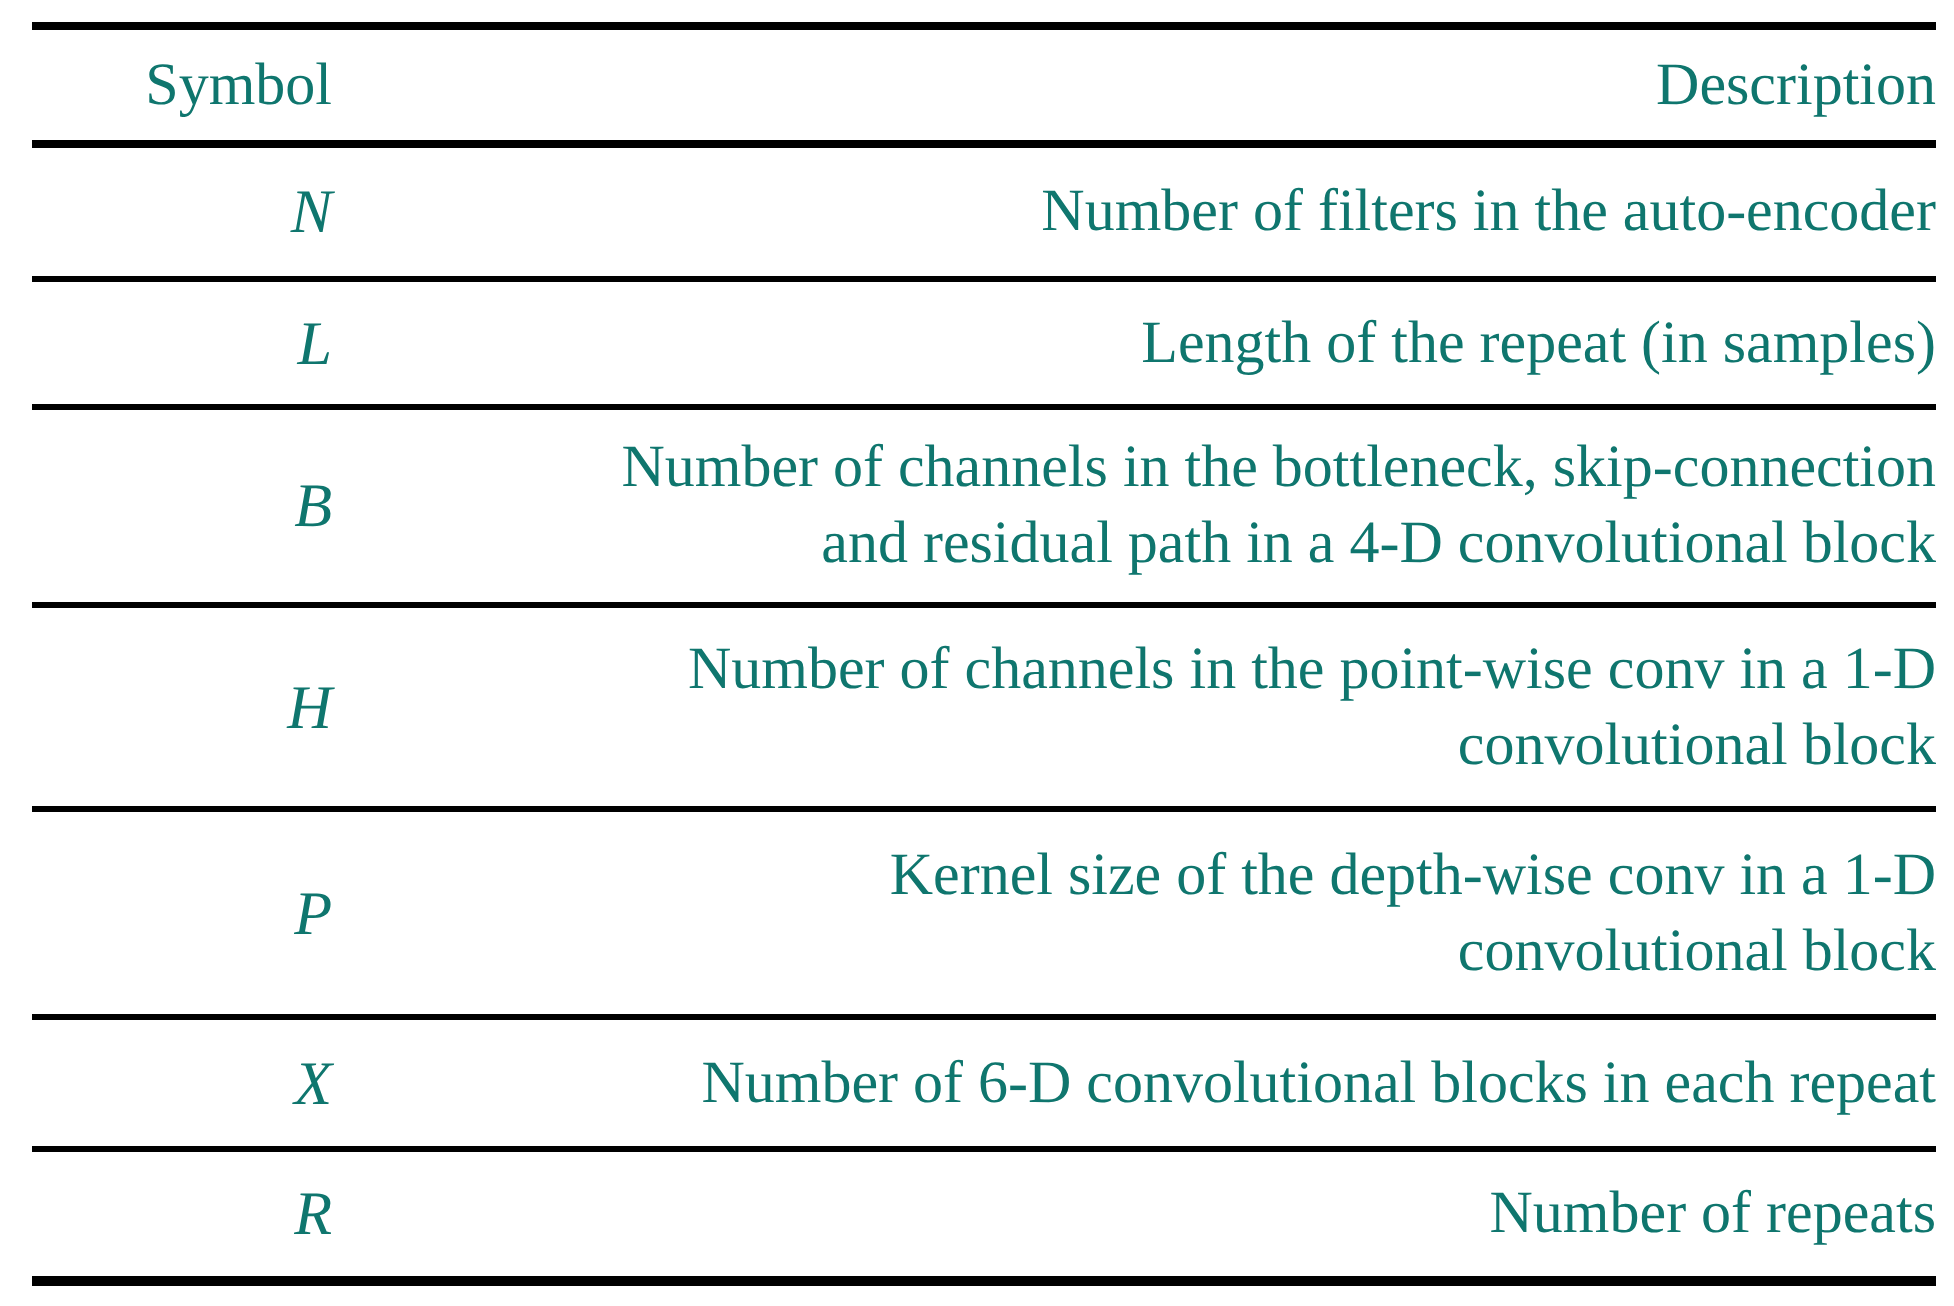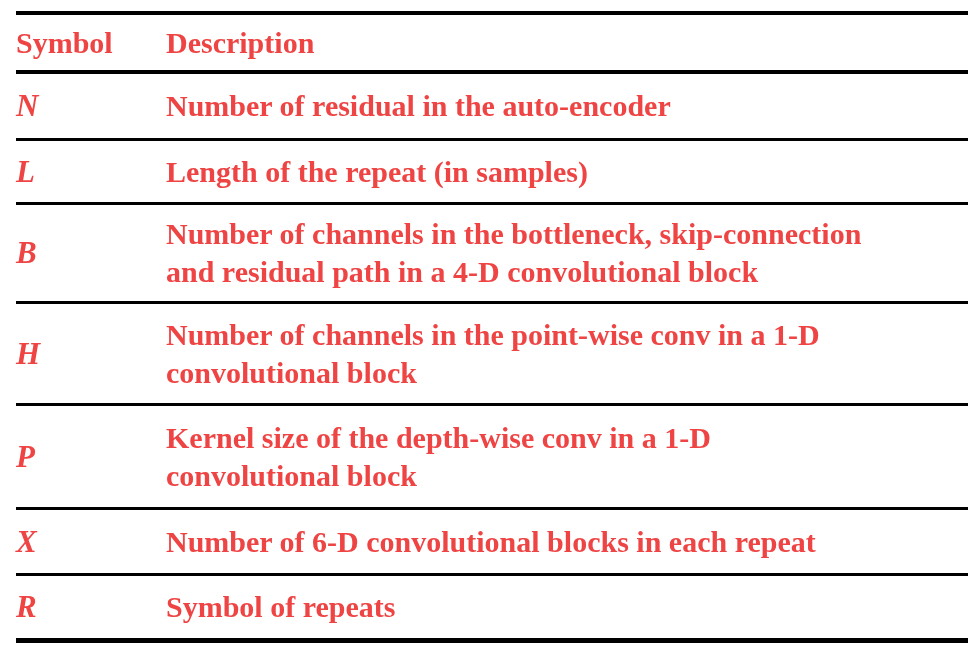--- a/index.html
+++ b/index.html
@@ -24,26 +24,26 @@
     border-collapse: separate;
     border-spacing: 0;
     table-layout: fixed;
     border-top: 4px solid #000000;
   }
   table.paper-table col.col-symbol { width: 150px; }
   table.paper-table col.col-desc   { width: 802px; }
 
   th, td {
     padding: 0;
-    text-align: left;
+    text-align: right;
     vertical-align: middle;
     font-size: 30px;
     line-height: 38px;
-    font-weight: bold;
-    color: #ef4444;
+    font-weight: normal;
+    color: #0f766e;
   }
   thead th {
     height: 55px;
     border-bottom: 4px solid #000000;
   }
   tbody td {
     border-bottom: 3px solid #000000;
   }
   td.sym {
     font-style: italic;
@@ -71,21 +71,21 @@
     </colgroup>
     <thead>
       <tr>
         <th>Symbol</th>
         <th>Description</th>
       </tr>
     </thead>
     <tbody>
       <tr class="row-0">
         <td class="sym">N</td>
-        <td class="desc">Number of residual in the auto-encoder</td>
+        <td class="desc">Number of filters in the auto-encoder</td>
       </tr>
       <tr class="row-1">
         <td class="sym">L</td>
         <td class="desc">Length of the repeat (in samples)</td>
       </tr>
       <tr class="row-2">
         <td class="sym">B</td>
         <td class="desc">Number of channels in the bottleneck, skip-connection
 and residual path in a 4-D convolutional block</td>
       </tr>
@@ -98,17 +98,17 @@
         <td class="sym">P</td>
         <td class="desc">Kernel size of the depth-wise conv in a 1-D
 convolutional block</td>
       </tr>
       <tr class="row-5">
         <td class="sym">X</td>
         <td class="desc">Number of 6-D convolutional blocks in each repeat</td>
       </tr>
       <tr class="row-6">
         <td class="sym">R</td>
-        <td class="desc">Symbol of repeats</td>
+        <td class="desc">Number of repeats</td>
       </tr>
     </tbody>
   </table>
 </div>
 
 </body></html>

